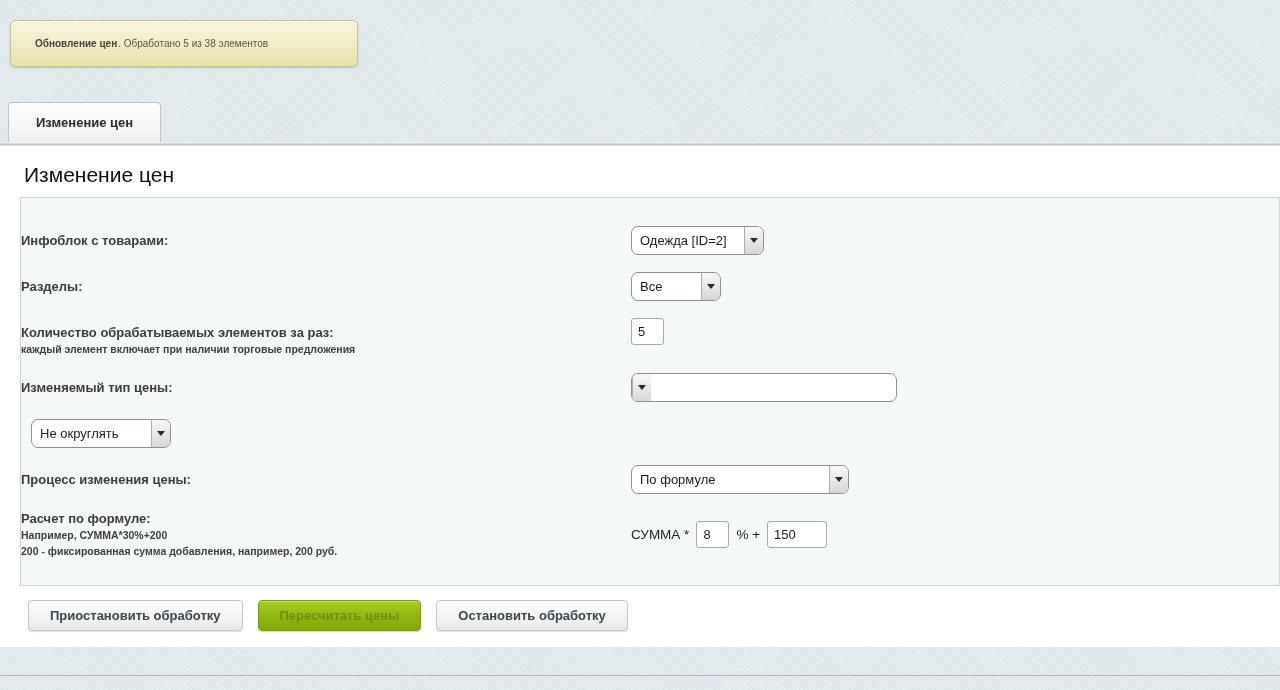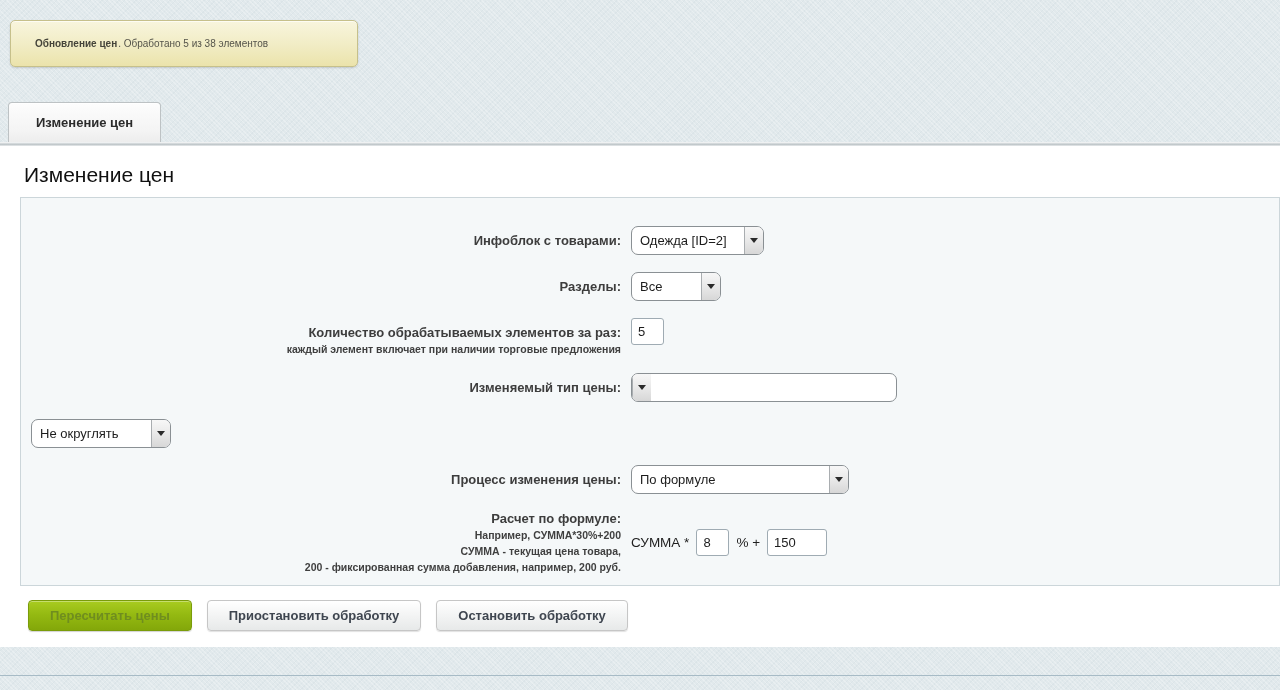--- a/index.html
+++ b/index.html
@@ -55,21 +55,21 @@
   .form-box {
     margin:9px 0 0 20px;
     width:1260px; height:389px;
     background:#f5f8f9;
     border:1px solid #ccd6da;
     padding-top:28px;
   }
   .frow { display:flex; margin-bottom:17px; }
   .frow-formula { margin-bottom:0; }
   .fl {
-    width:600px; text-align:right;
+    width:600px; 
     font-size:13px; font-weight:bold; color:#3d3d3d;
     padding-top:7px; line-height:15px;
   }
   .fl .note { font-size:10.5px; font-weight:bold; color:#3f3f3f; line-height:14px; margin-top:2px; }
   .fv { padding-left:10px; display:flex; align-items:flex-start; }
   .frow-formula .fl { padding-top:0; }
   .frow-formula .fv { align-self:center; align-items:center; }
 
   
   .sel {
@@ -211,35 +211,34 @@
               <span class="arrow"></span>
             </span>
         </div>
       </div>
     </div>
 
     <div class="frow frow-formula">
       <div class="fl">
         <span>Расчет по формуле:</span>
         <div class="note">Например, СУММА*30%+200</div>
-        <div class="note">СУММА - текущая цена товара,</div>
         <div class="note">200 - фиксированная сумма добавления, например, 200 руб.</div>
       </div>
       <div class="fv">
         <span class="formula-text">СУММА *</span>
         <input class="txt" style="width: 33px;" value="8">
         <span class="formula-text formula-mid">% +</span>
         <input class="txt" style="width: 60px;" value="150">
       </div>
     </div>
 
   </div>
 
   <div class="btn-row">
+    <button class="btn btn-gray">Приостановить обработку</button>
     <button class="btn btn-green">Пересчитать цены</button>
-    <button class="btn btn-gray">Приостановить обработку</button>
     <button class="btn btn-gray">Остановить обработку</button>
   </div>
 </div>
 
 <div class="below">
   <div class="line"></div>
 </div>
 
 </body></html>

